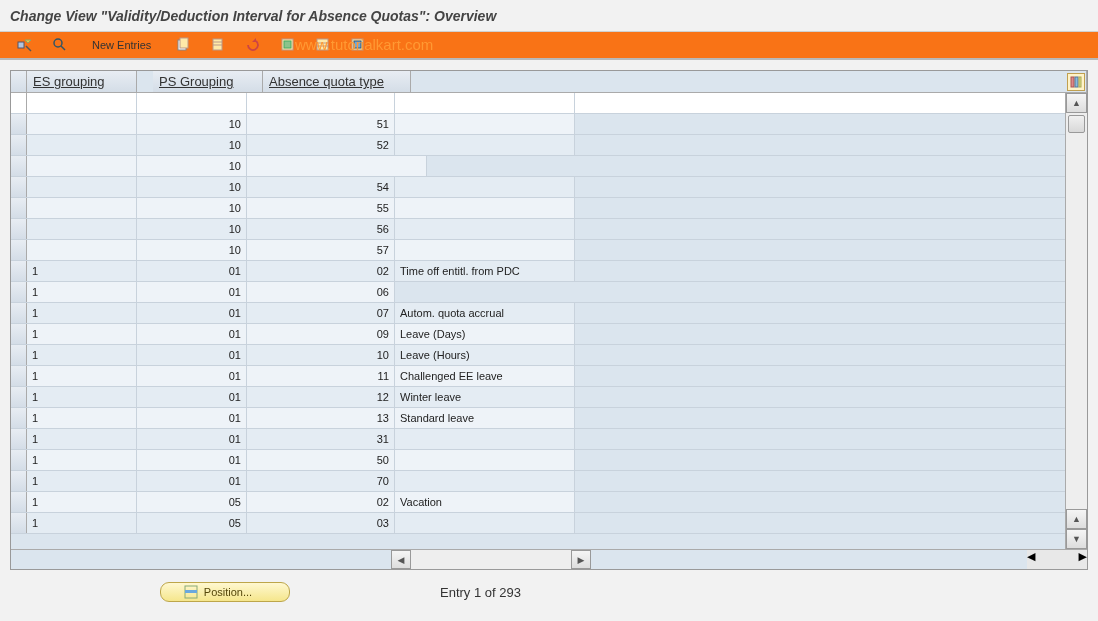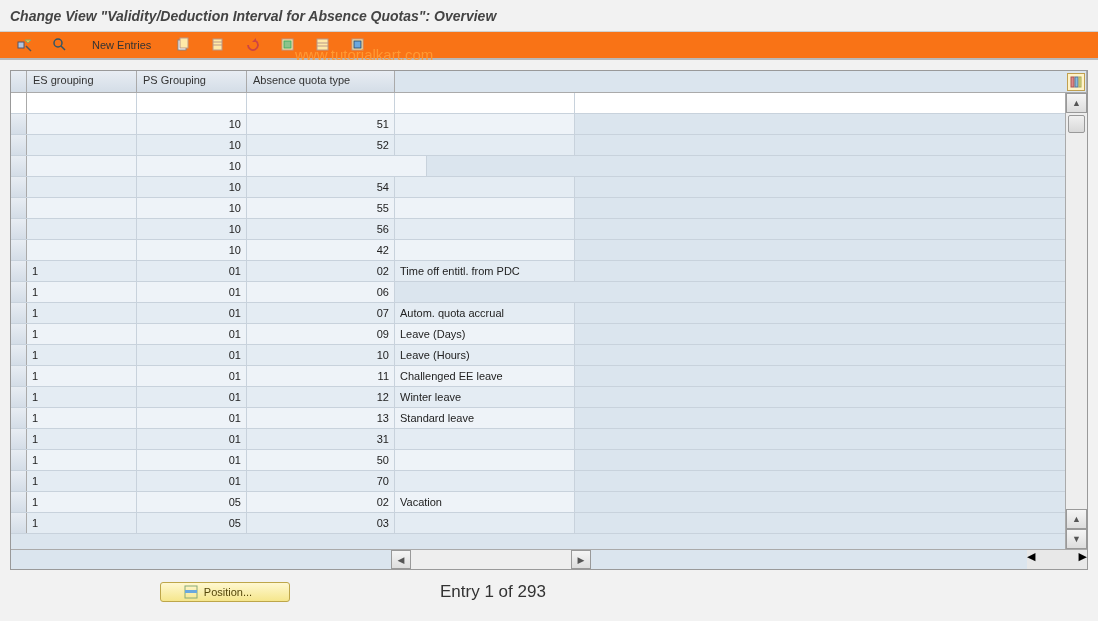--- a/index.html
+++ b/index.html
@@ -23,21 +23,21 @@
     }
     .title-text {
       font-size: 14px;
       font-weight: bold;
       font-style: italic;
       color: #444;
     }
     .watermark {
       position: absolute;
       left: 295px;
-      top: 46px;
+      top: 36px;
       color: #ff9933;
       font-size: 15px;
       font-weight: 500;
       z-index: 5;
       pointer-events: none;
     }
     .toolbar {
       height: 28px;
       background: #f97316;
       border-bottom: 2px solid #b8b8b8;
@@ -78,27 +78,28 @@
       background: #dbe5ee;
       border-bottom: 1px solid #aaa;
       height: 22px;
       position: relative;
     }
     .th {
       border-right: 1px solid #aaa;
       background: linear-gradient(#e8edf3, #d4dde7);
       padding: 3px 6px;
       color: #333;
-      font-size: 11px;
+      font-size: 13px;
       overflow: hidden;
       white-space: nowrap;
+      text-decoration: underline;
     }
     .th.rowsel { width: 16px; flex: 0 0 16px; padding:0; }
     .th.c1 { width: 110px; flex: 0 0 110px; }
-    .th.c2 { width: 110px; flex: 0 0 110px; }
+    .th.c2 { width: 110px; flex: 0 0 110px; margin-left: 16px; }
     .th.c3 { width: 148px; flex: 0 0 148px; }
     .th.c4 { width: 180px; flex: 0 0 180px; }
     .th.filler { flex: 1; background:#dbe5ee; }
     .config-btn {
       position: absolute;
       right: 2px;
       top: 2px;
       width: 18px;
       height: 18px;
       background: #fff3c8;
@@ -198,31 +199,31 @@
       align-items: center;
       gap: 150px;
       padding: 12px 0 0 150px;
     }
     .position-btn {
       display: inline-flex;
       align-items: center;
       gap: 6px;
       background: linear-gradient(#fff8d0,#f5e68c);
       border: 1px solid #bda64a;
-      border-radius: 3px;
+      border-radius: 9px;
       padding: 2px 22px 2px 8px;
       color: #55470a;
       cursor: pointer;
       font-size: 11px;
       min-width: 130px;
       justify-content: center;
     }
     .entry-text {
       color: #333;
-      font-size: 17px;
+      font-size: 13px;
     }
     svg { display: block; }
   </style>
 </head>
 <body>
 
 <div class="title-bar">
   <span class="title-text">Change View "Validity/Deduction Interval for Absence Quotas": Overview</span>
 </div>
 
@@ -353,21 +354,21 @@
             <div class="td c1"></div>
             <div class="td c2">10</div>
             <div class="td c3">56</div>
             <div class="td c4"></div>
             <div class="td filler"></div>
           </div>
           <div class="data-row even">
             <div class="td rowsel"></div>
             <div class="td c1"></div>
             <div class="td c2">10</div>
-            <div class="td c3">42</div>
+            <div class="td c3">57</div>
             <div class="td c4"></div>
             <div class="td filler"></div>
           </div>
           <div class="data-row odd">
             <div class="td rowsel"></div>
             <div class="td c1">1</div>
             <div class="td c2">01</div>
             <div class="td c3">02</div>
             <div class="td c4">Time off entitl. from PDC</div>
             <div class="td filler"></div>

